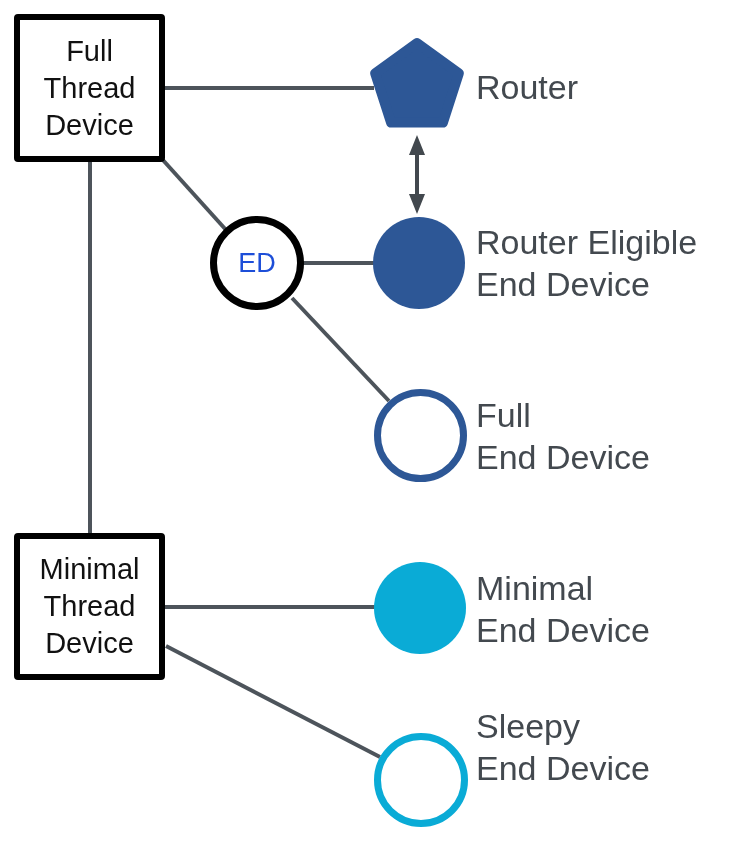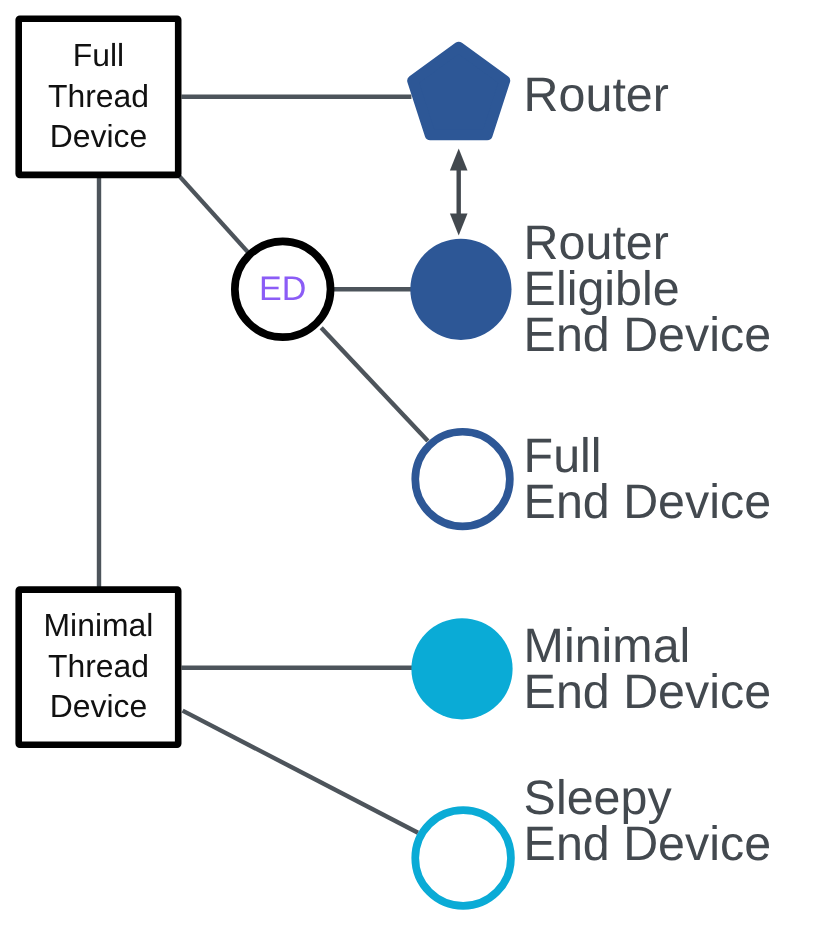--- a/index.html
+++ b/index.html
@@ -39,21 +39,21 @@
 
   .node-circle{
     position:absolute;
     box-sizing:border-box;
     border-radius:50%;
     display:flex;align-items:center;justify-content:center;
   }
   .circle-ed{
     left:210px;top:216px;width:94px;height:94px;
     background:#ffffff;border:7px solid var(--black);
-    font-size:31px;color:#8b5cf6;
+    font-size:27px;color:#1d4ed8;
   }
   .circle-reed{
     left:373px;top:217px;width:92px;height:92px;
     background:var(--dark-blue);
   }
   .circle-fed{
     left:374px;top:389px;width:93px;height:93px;
     background:#ffffff;border:7px solid var(--dark-blue);
   }
   .circle-med{
@@ -62,21 +62,21 @@
   }
   .circle-sed{
     left:374px;top:733px;width:94px;height:94px;
     background:#ffffff;border:7px solid var(--cyan);
   }
 
   .node-label{
     position:absolute;
     left:476px;
     transform:translateY(-50%);
-    font-size:44px;line-height:42px;
+    font-size:34px;line-height:42px;
     color:var(--label-gray);
     white-space:pre-line;
   }
   .lbl-router{top:87px;}
   .lbl-reed{top:263px;}
   .lbl-fed{top:436px;}
   .lbl-med{top:609px;}
   .lbl-sed{top:747px;}
 </style>
 </head>

